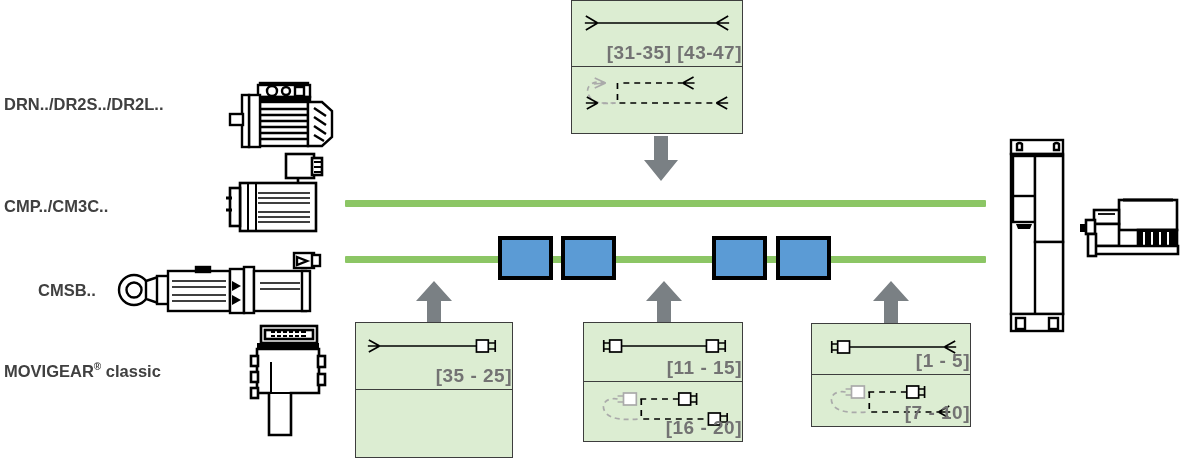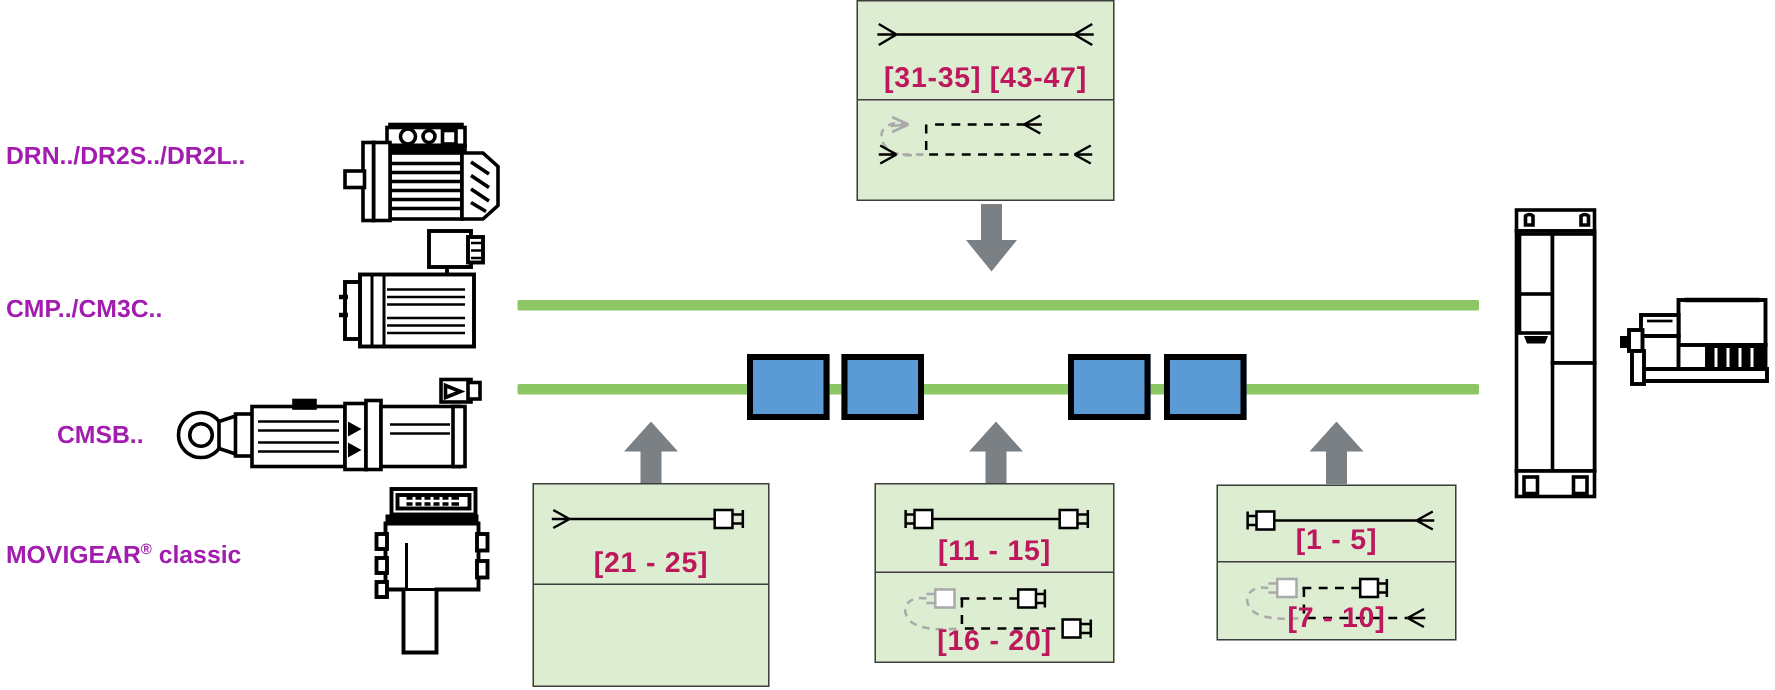--- a/index.html
+++ b/index.html
@@ -2,31 +2,31 @@
 <html><head>
 <meta charset="utf-8">
 <style>
   html,body{margin:0;padding:0;background:#ffffff;}
   body{width:1183px;height:460px;position:relative;overflow:hidden;
        font-family:"Liberation Sans",sans-serif;color:#000;}
   .stage{position:absolute;left:0;top:0;width:1183px;height:460px;}
 
   
   .devlabel{position:absolute;font-size:16.5px;font-weight:700;letter-spacing:0px;
-            white-space:nowrap;color:#a21caf;}
+            white-space:nowrap;color:#404040;}
   .devlabel .sup{font-size:10px;vertical-align:super;font-weight:700;}
   .devlabel .thin{font-weight:700;}
 
   
   .gbox{position:absolute;background:#dceddO;background:#dcedd2;
         border:1.6px solid #3d3d3d;box-sizing:border-box;}
   .gcell{position:relative;box-sizing:border-box;height:50%;}
   .gcell.top{border-bottom:1.6px solid #3d3d3d;}
-  .gcode{position:absolute;left:0;right:0;bottom:2px;text-align:center;
-         font-size:19px;font-weight:700;letter-spacing:0.5px;color:#be185d;
+  .gcode{position:absolute;left:0;right:0;bottom:2px;text-align:right;
+         font-size:19px;font-weight:700;letter-spacing:0.5px;color:#737373;
          font-family:"Liberation Sans",sans-serif;}
   .gart{position:absolute;left:0;right:0;top:4px;height:46px;}
   .gart svg{display:block;width:100%;height:100%;}
 
   
   .busline{position:absolute;height:7px;background:#8cc665;border-radius:1px;}
 
   
   .bluebox{position:absolute;background:#5b9bd5;border:4px solid #000;
            box-sizing:border-box;}
@@ -207,21 +207,21 @@
         <svg viewBox="0 0 158 46" preserveAspectRatio="none">
           <g stroke="#000" stroke-width="1.7" fill="none">
             <path d="M24 19 H122"></path>
             <path d="M24 19 l-11 -6 M24 19 l-11 6 M24 19 l-12 0"></path>
             <rect x="122" y="13" width="12" height="12" fill="#fff"></rect>
             <path d="M134 16 h7 M134 22 h7"></path>
             <path d="M141 13 v12"></path>
           </g>
         </svg>
       </div>
-      <div class="gcode">[21 - 25]</div>
+      <div class="gcode">[35 - 25]</div>
     </div>
   </div>
 
   <div class="gbox" style="left:583px;top:322px;width:160px;height:120px;">
     <div class="gcell top">
       <div class="gart">
         <svg viewBox="0 0 160 46" preserveAspectRatio="none">
           <g stroke="#000" stroke-width="1.7" fill="none">
             <rect x="26" y="13" width="12" height="12" fill="#fff"></rect>
             <path d="M20 16 h6 M20 22 h6"></path>

